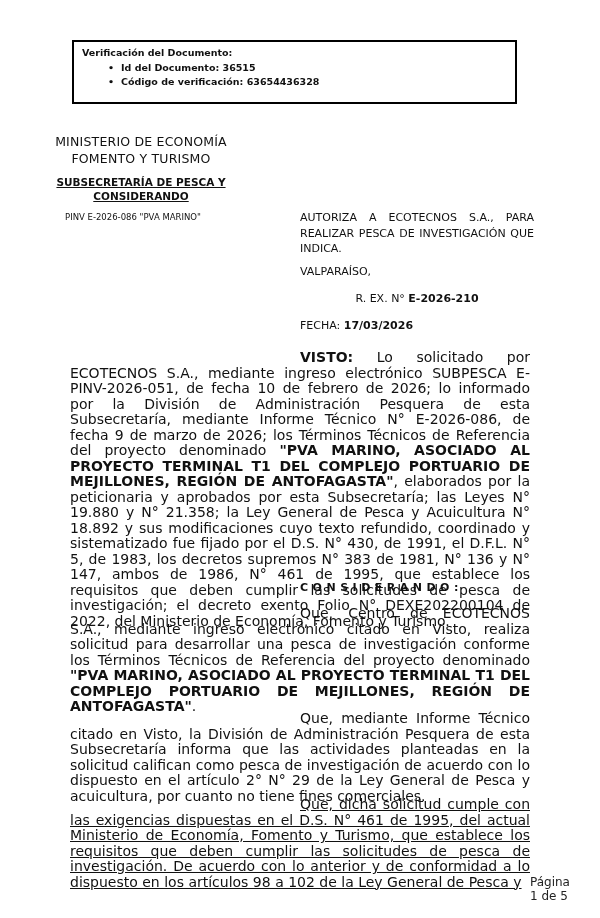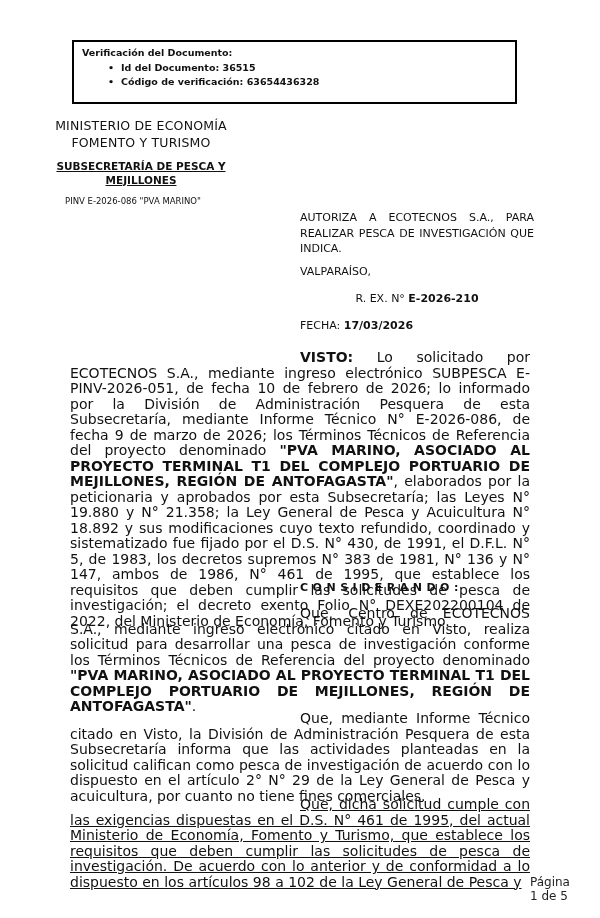--- a/index.html
+++ b/index.html
@@ -13,21 +13,21 @@
   .vbox {
     position:absolute; left:72px; top:40px; width:445px; height:64px;
     border:2px solid #000; padding:4px 8px 2px 8px;
     font-size:9.5px; font-weight:bold; line-height:13px;
   }
   .vbox-title { margin-bottom:2px; }
   .vbox-list { list-style:none; margin-left:26px; }
   .vbox-list li { position:relative; padding-left:13px; line-height:13.5px; }
   .vbox-list li::before { content:"•"; position:absolute; left:0; top:0; }
   
-  .letterhead { position:absolute; left:46px; top:118px; width:190px; text-align:center; }
+  .letterhead { position:absolute; left:46px; top:134px; width:190px; text-align:center; }
   .ministry { font-size:12.5px; line-height:16.5px; letter-spacing:0.2px; }
   .subsec { margin-top:9px; font-size:10.5px; font-weight:bold; line-height:13.5px; }
   .subsec .lh-line { text-decoration:underline; }
   .pinv { margin-top:9px; font-size:8.5px; text-align:left; padding-left:19px; }
   
   .head-right { position:absolute; left:300px; top:210px; width:234px; font-size:11px; }
   .subject { text-align:justify; line-height:15.5px; }
   .city { margin-top:7px; line-height:15px; }
   .rex { margin-top:12px; line-height:15px;text-align:center; }
   .fecha { margin-top:12px; line-height:15px; }
@@ -60,21 +60,21 @@
     </ul>
   </div>
 
   <div class="letterhead">
     <div class="ministry">
       <div class="lh-line">MINISTERIO DE ECONOMÍA</div>
       <div class="lh-line">FOMENTO Y TURISMO</div>
     </div>
     <div class="subsec">
       <div class="lh-line">SUBSECRETARÍA DE PESCA Y</div>
-      <div class="lh-line">MEJILLONES</div>
+      <div class="lh-line">CONSIDERANDO</div>
     </div>
     <div class="pinv">PINV E-2026-086 "PVA MARINO"</div>
   </div>
 
   <div class="head-right">
     <p class="subject">AUTORIZA A ECOTECNOS S.A., PARA REALIZAR PESCA DE INVESTIGACIÓN QUE INDICA.</p>
     <p class="city">VALPARAÍSO,</p>
     <p class="rex"><span>R. EX. N° </span><span class="b">E-2026-210</span></p>
     <p class="fecha"><span>FECHA: </span><span class="b">17/03/2026</span></p>
   </div>

